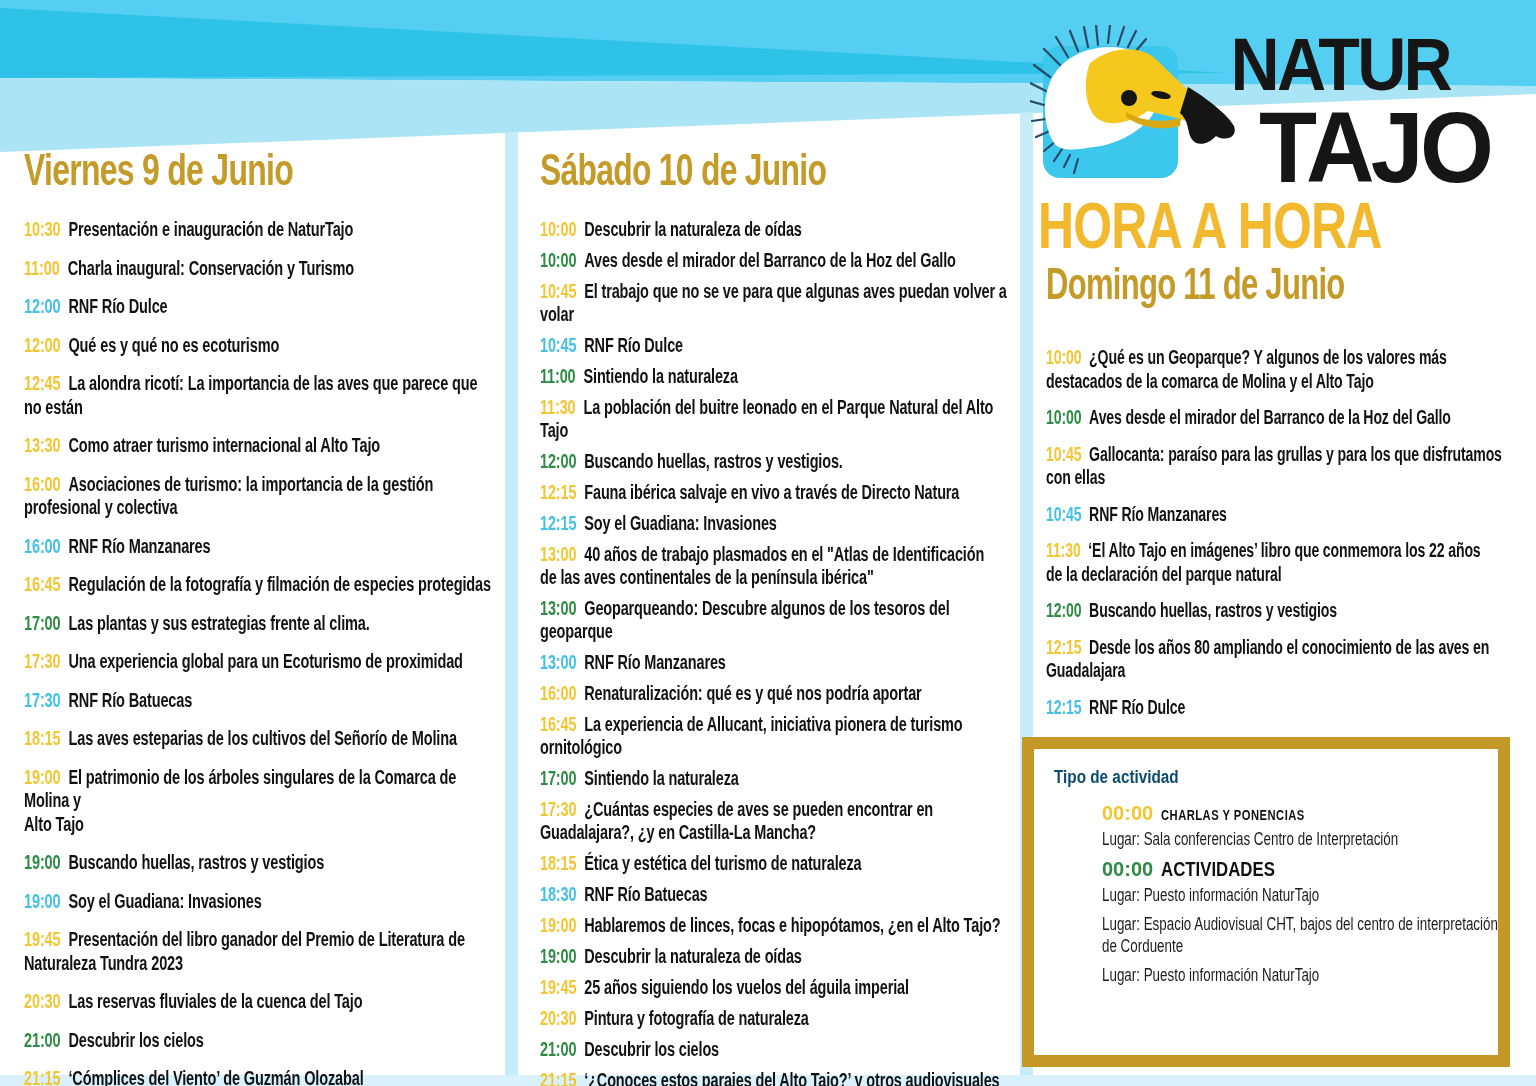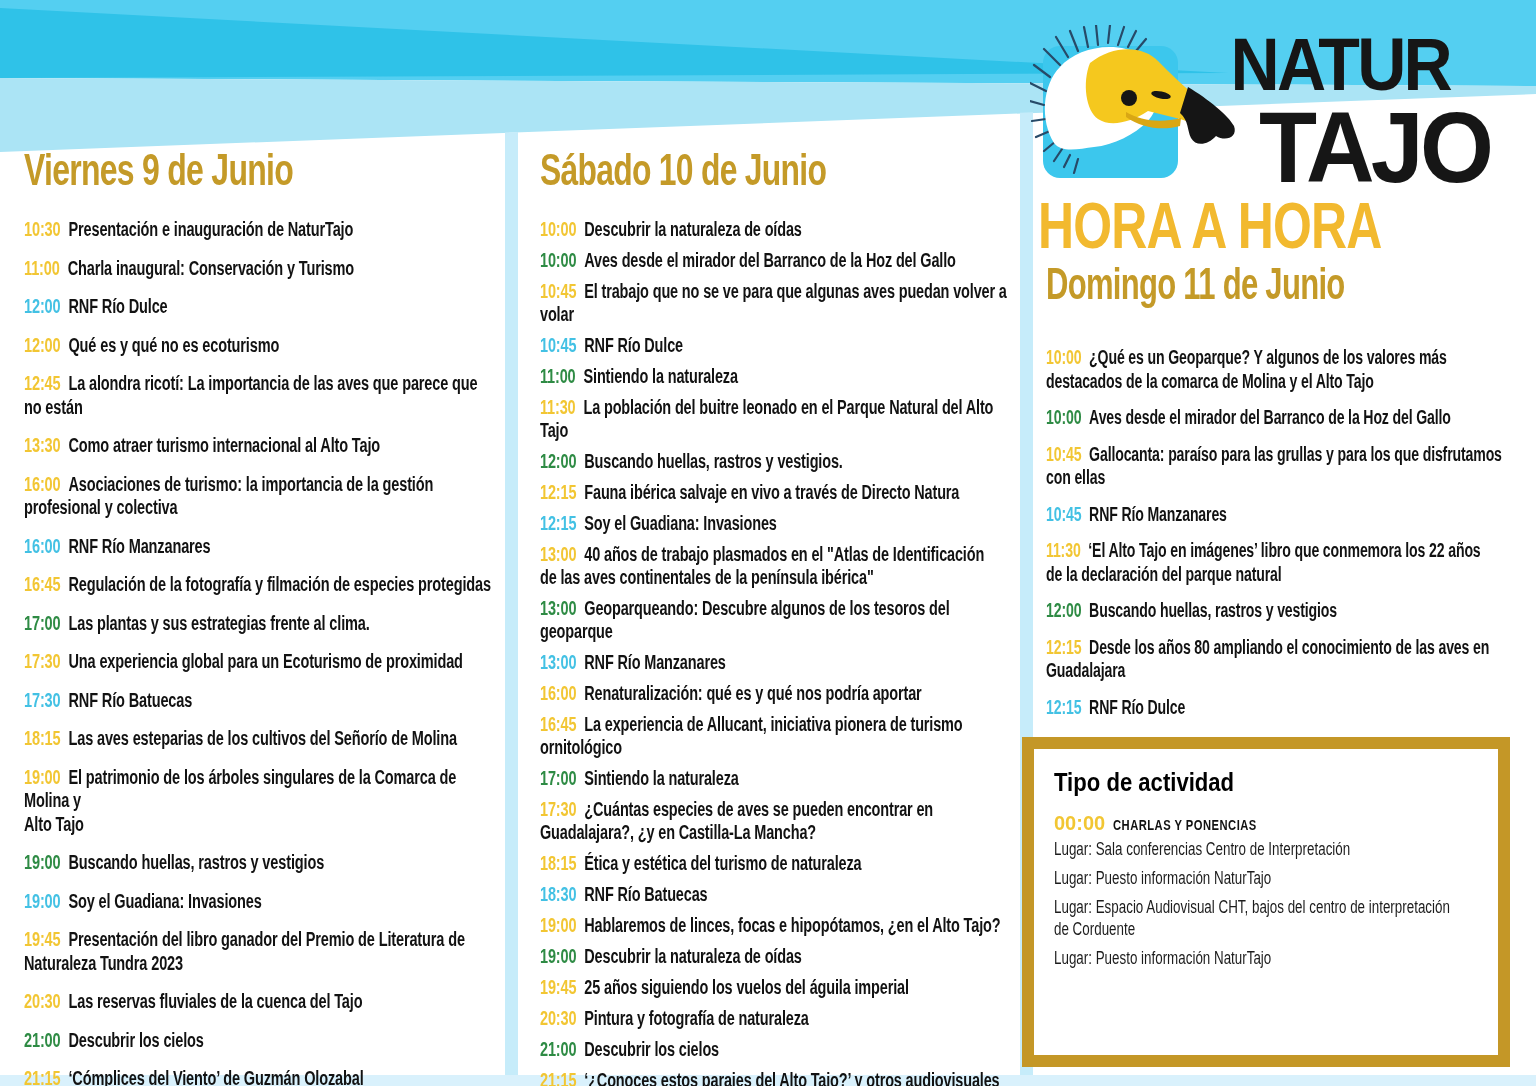--- a/index.html
+++ b/index.html
@@ -43,23 +43,23 @@
   .time{margin-right:11px;}
   .t-charlas{color:#f2c633;}
   .t-actividades{color:#2e8b44;}
   .t-proyecciones{color:#43c1e4;}
   
   .legend{
     position:absolute;left:1022px;top:737px;width:488px;height:330px;z-index:2;
     box-sizing:border-box;border:12px solid #c49727;background:#fff;
     padding:12px 20px 0 20px;overflow:hidden;
   }
-  .legend-title{margin:6px 0 14px 0;font-size:26px;font-weight:800;color:#000000;}
+  .legend-title{margin:6px 0 14px 0;font-size:18px;font-weight:800;color:#0c4a6e;}
   .legend-title .sq{display:inline-block;transform:scaleX(.85);transform-origin:0 50%;white-space:nowrap;}
-  .lg-entry{margin-bottom:6px;}
+  .lg-entry{margin-bottom:6px;margin-left:48px;}
   .lg-time{font-size:20px;font-weight:700;margin-right:8px;}
   .lg-label{display:inline-block;transform:scaleX(.8);transform-origin:0 50%;
     font-weight:800;color:#111;white-space:nowrap;}
   .lg-label.sm{font-size:14px;letter-spacing:.6px;}
   .lg-label.lg{font-size:21px;}
   .lg-suffix{font-weight:800;}
   .lg-loc{margin-top:3px;width:555px;transform:scaleX(.765);transform-origin:0 0;
     font-size:17.5px;font-weight:400;line-height:1.3;color:#1c1c1c;white-space:pre-line;}
 </style>
 </head>
@@ -184,20 +184,21 @@
   <aside class="legend">
     <h3 class="legend-title">
       <span class="sq">Tipo de actividad</span>
     </h3>
     <div id="legend-entries">
         <div class="lg-entry">
           <div><span class="lg-time t-charlas">00:00</span><span class="lg-label sm">CHARLAS Y PONENCIAS</span></div>
           <div class="lg-loc">Lugar: Sala conferencias Centro de Interpretación</div>
         </div>
         <div class="lg-entry">
+          <div><span class="lg-time t-actividades">00:00</span><span class="lg-label lg">ACTIVIDADES</span></div>
           <div class="lg-loc">Lugar: Puesto información NaturTajo</div>
         </div>
         <div class="lg-entry">
           <div class="lg-loc">Lugar: Espacio Audiovisual CHT, bajos del centro de interpretación
 de Corduente</div>
         </div>
         <div class="lg-entry">
           <div class="lg-loc">Lugar: Puesto información NaturTajo</div>
         </div>
       </div>

